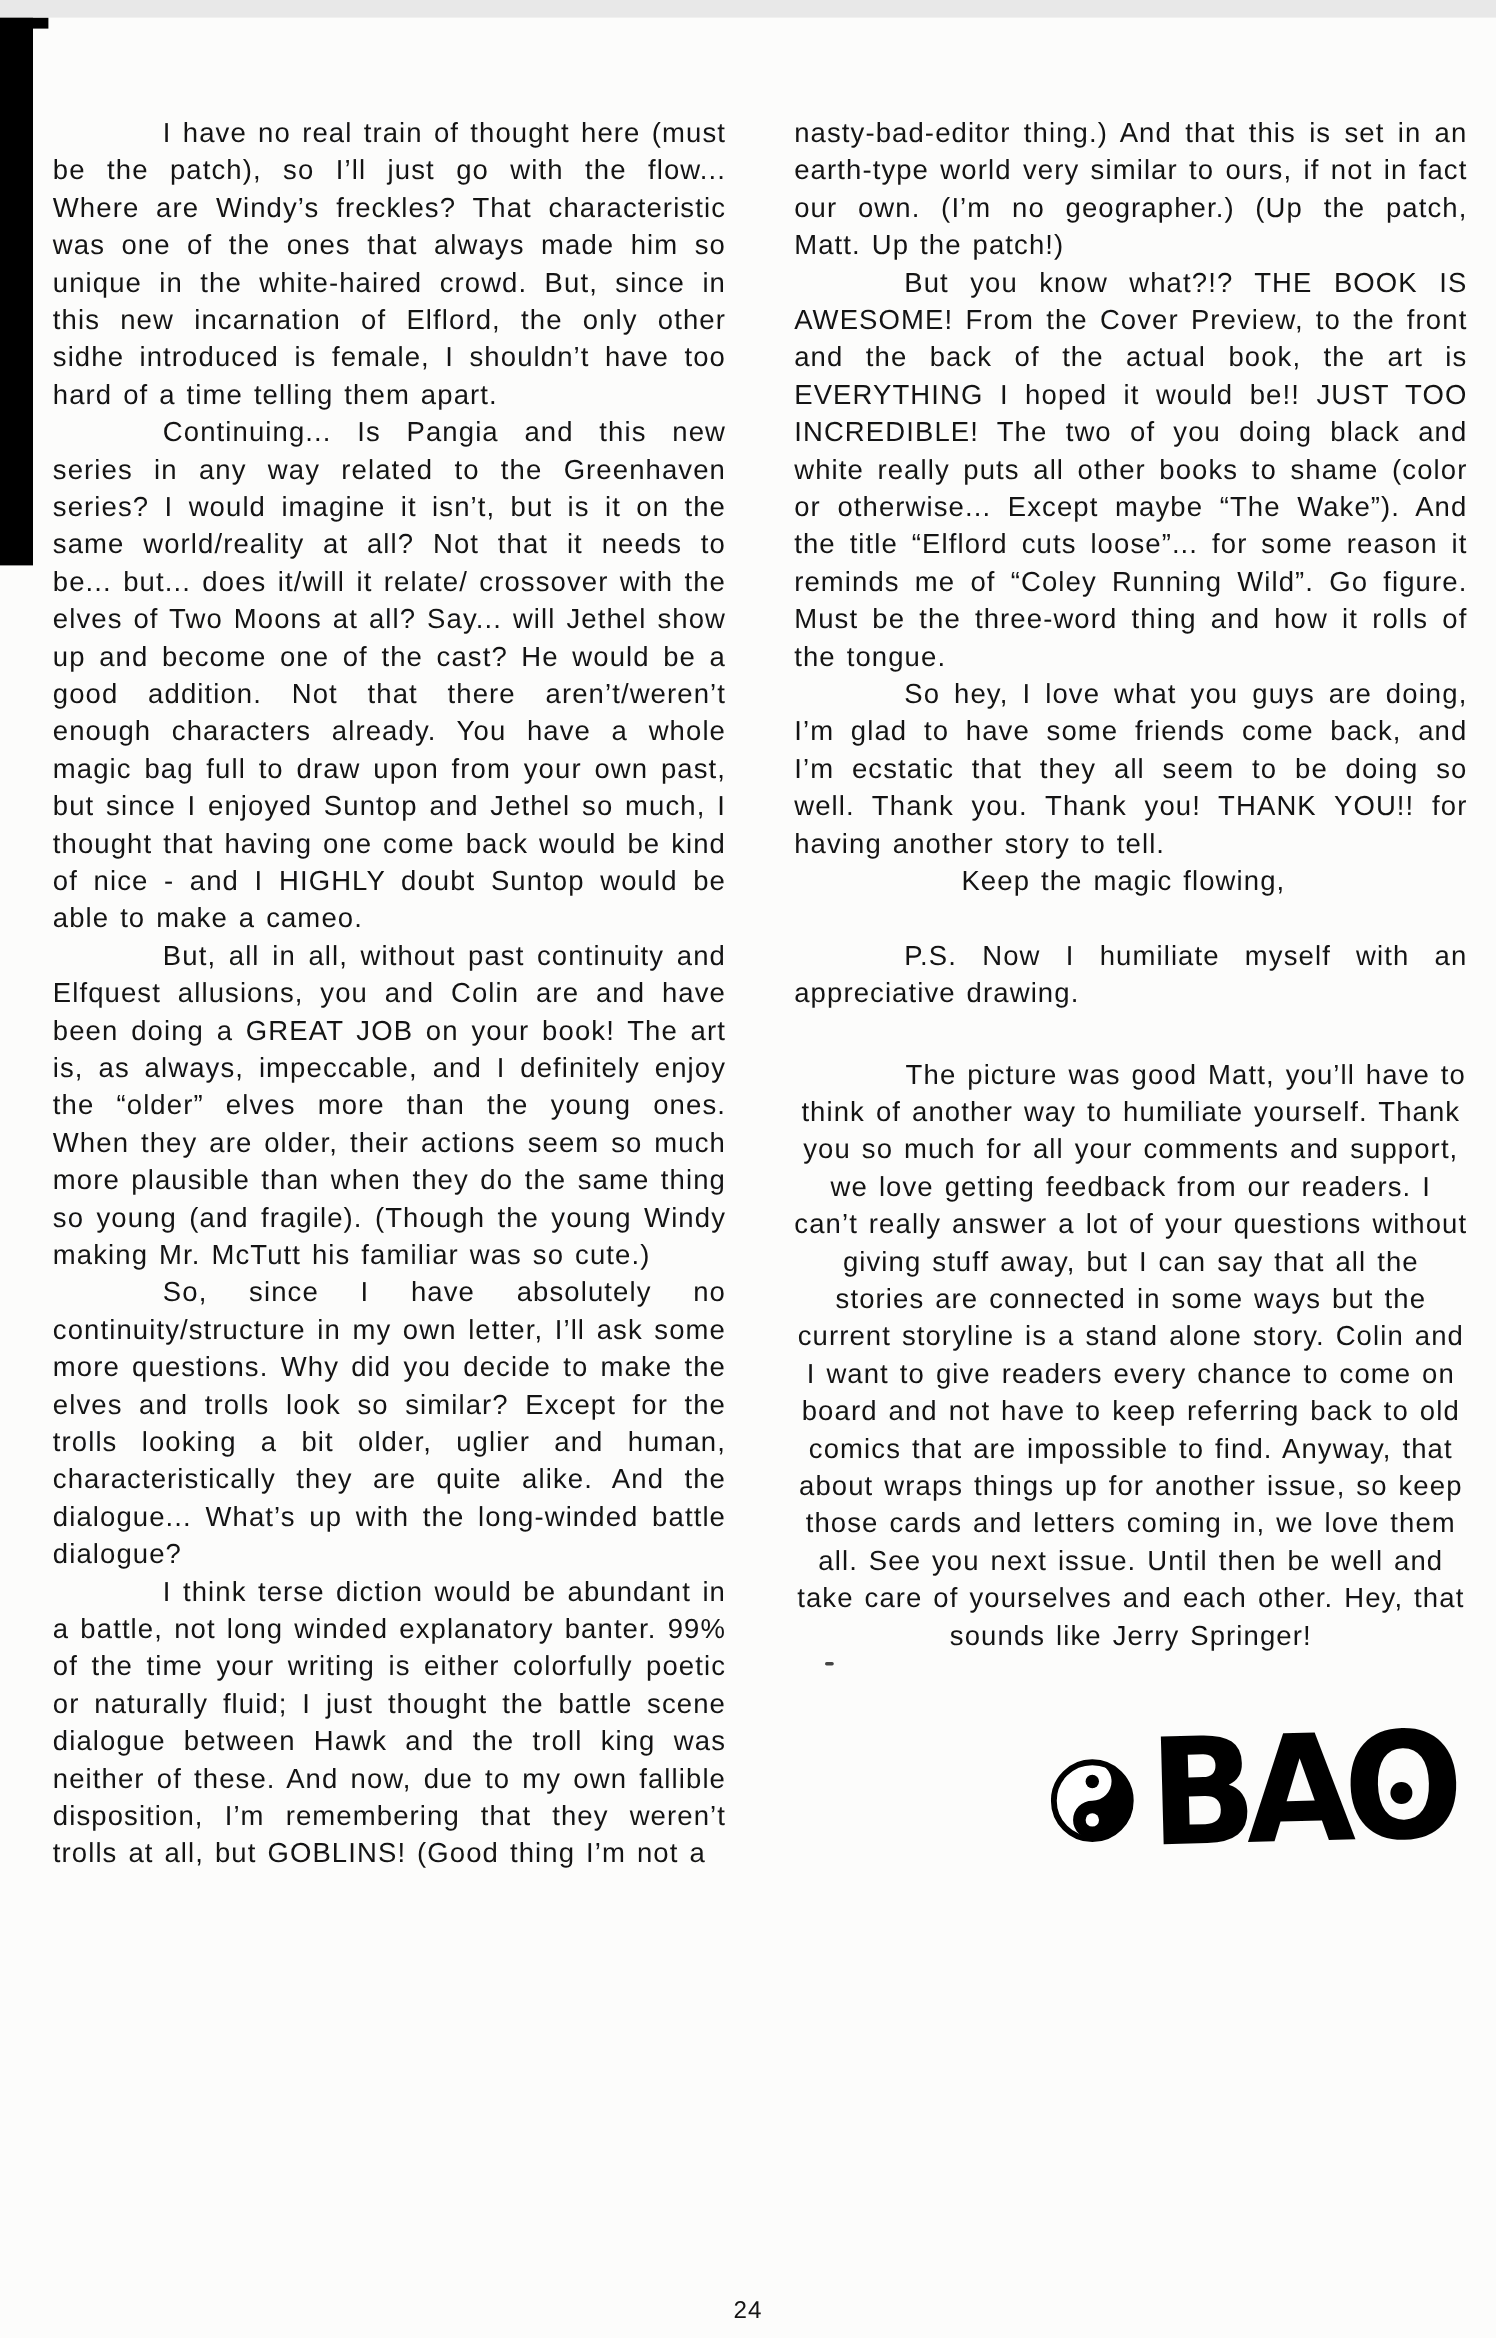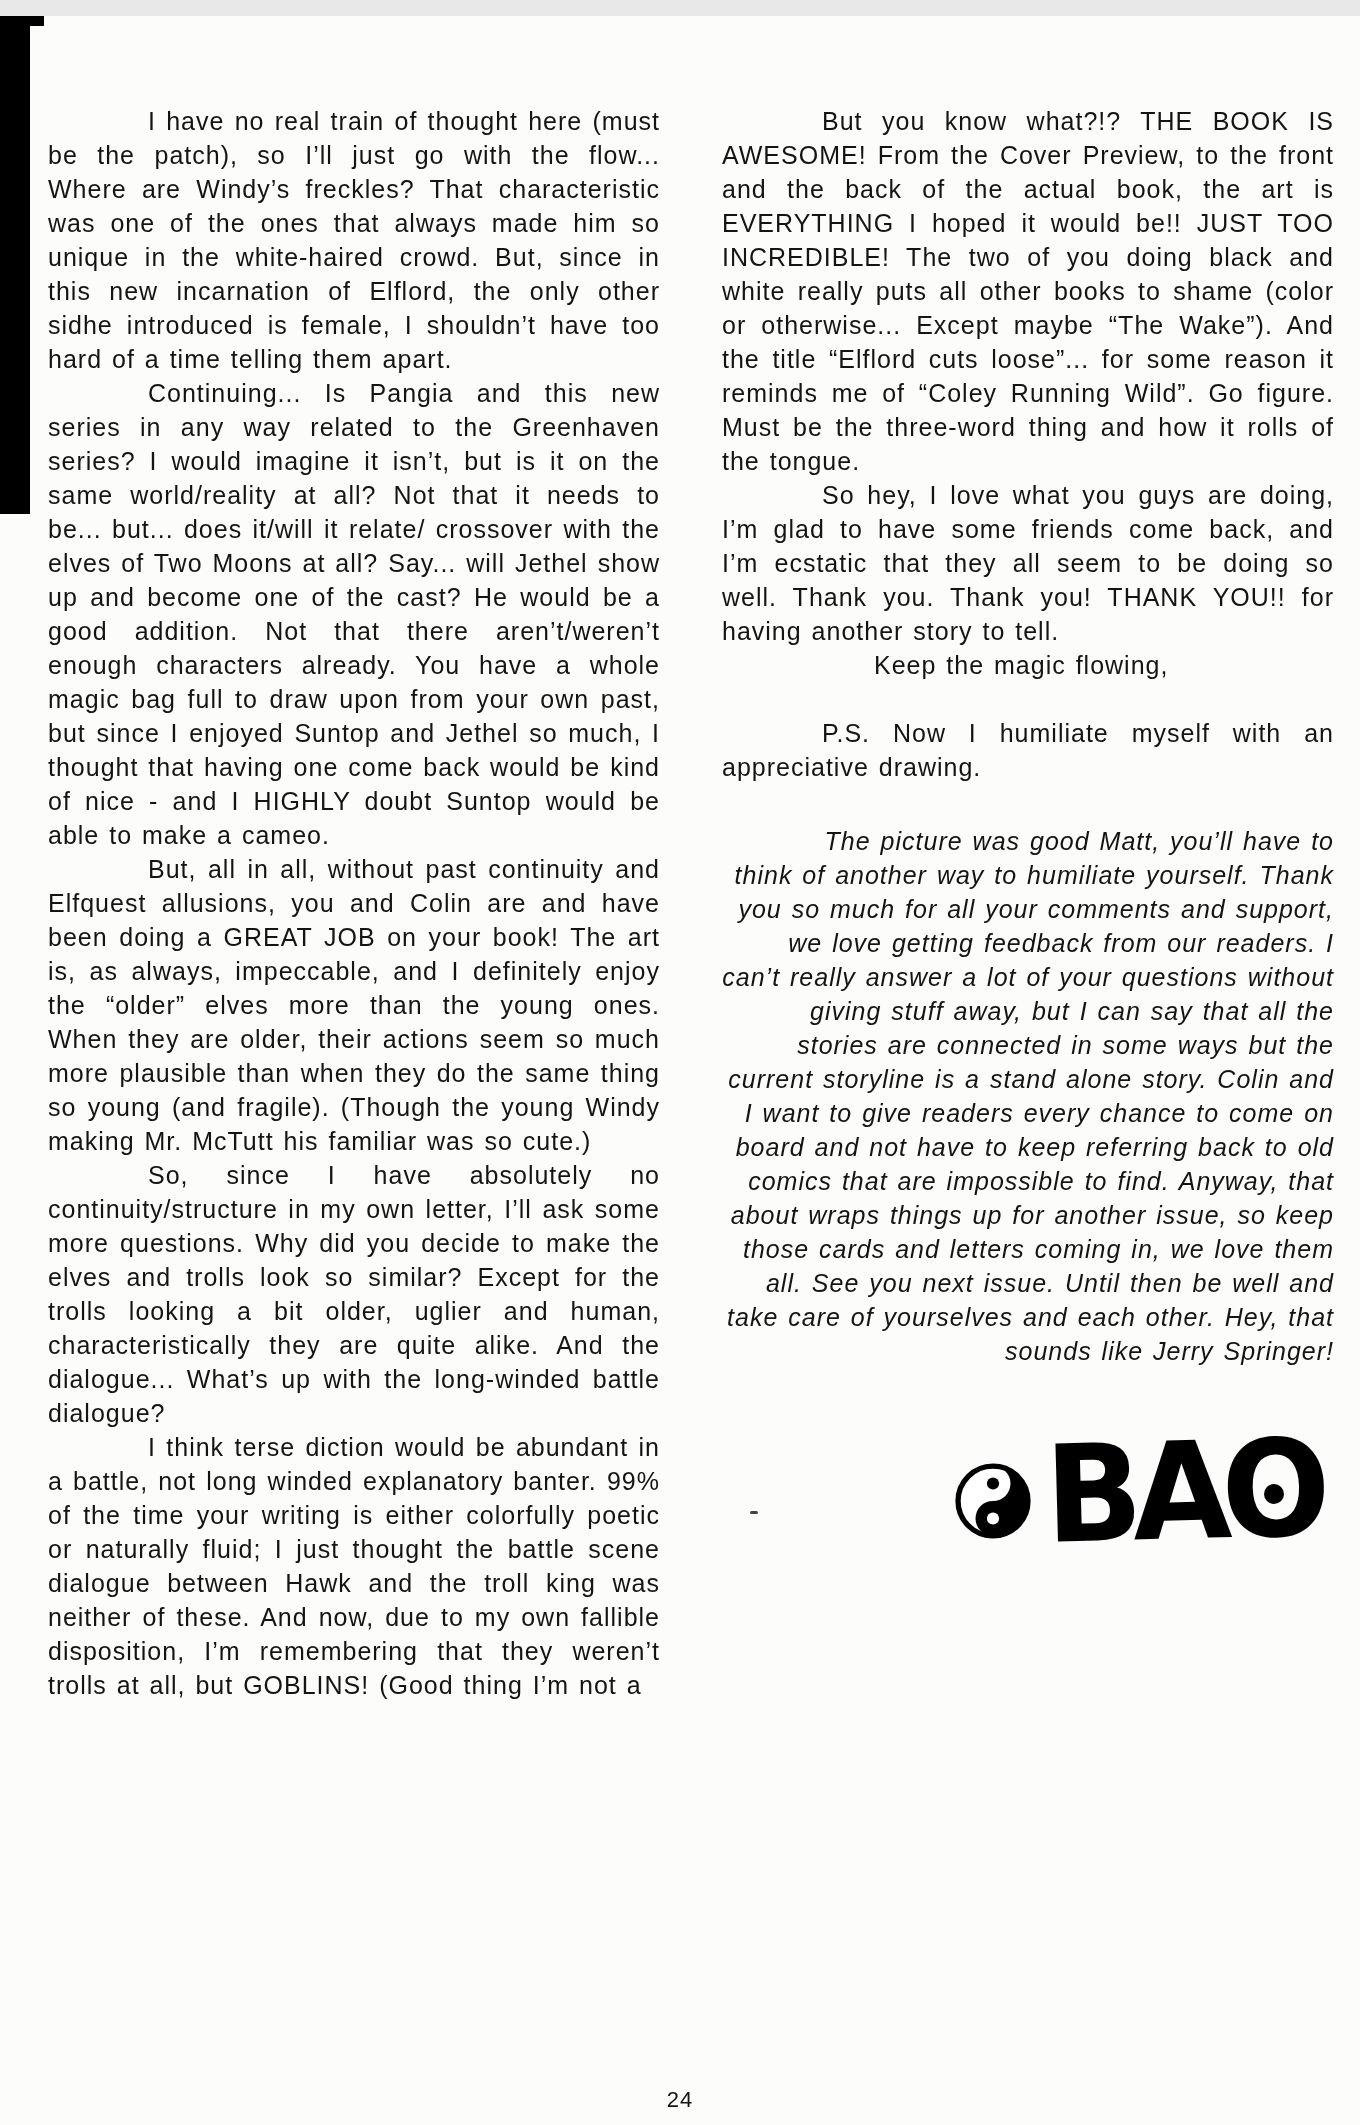--- a/index.html
+++ b/index.html
@@ -63,22 +63,21 @@
   p.signoff2 {
     text-indent: 0;
     text-align: left;
     padding-left: 204px;
   }
   p.ps {
     margin-top: 34px !important;
   }
   p.response {
     margin-top: 40px !important;
-    font-style: italic;
-    text-align: right;
+    text-align: center;
   }
   .logo-row {
     position: relative;
     margin-top: 44px;
     display: flex;
     align-items: center;
     justify-content: flex-end;
     gap: 14px;
     padding-right: 14px;
     height: 160px;
@@ -144,20 +143,21 @@
 
     <div class="col">
       <p class="indent">I have no real train of thought here (must be the patch), so I’ll just go with the flow...  Where are Windy’s freckles?  That characteristic was one of the ones that always made him so unique in the white-haired crowd.  But, since in this new incarnation of Elflord, the only other sidhe introduced is female, I shouldn’t have too hard of a time telling them apart.</p>
       <p class="indent">Continuing...  Is Pangia and this new series in any way related to the Greenhaven series?  I would imagine it isn’t, but is it on the same world/reality at all?  Not that it needs to be... but... does it/will it relate/ crossover with the elves of Two Moons at all?  Say... will Jethel show up and become one of the cast?  He would be a good addition.  Not that there aren’t/weren’t enough characters already.  You have a whole magic bag full to draw upon from your own past, but since I enjoyed Suntop and Jethel so much, I thought that having one come back would be kind of nice - and I HIGHLY doubt Suntop would be able to make a cameo.</p>
       <p class="indent">But, all in all, without past continuity and Elfquest allusions, you and Colin are and have been doing a GREAT JOB on your book!  The art is, as always, impeccable, and I definitely enjoy the “older” elves more than the young ones.  When they are older, their actions seem so much more plausible than when they do the same thing so young (and fragile).  (Though the young Windy making Mr. McTutt his familiar was so cute.)</p>
       <p class="indent">So, since I have absolutely no continuity/structure in my own letter, I’ll ask some more questions.  Why did you decide to make the elves and trolls look so similar? Except for the trolls looking a bit older, uglier and human, characteristically they are quite alike.  And the dialogue... What’s up with the long-winded battle dialogue?</p>
       <p class="indent">I think terse diction would be abundant in a battle, not long winded explanatory banter.  99% of the time your writing is either colorfully poetic or naturally fluid; I just thought the battle scene dialogue between Hawk and the troll king was neither of these. And now, due to my own fallible disposition, I’m remembering that they weren’t trolls at all, but GOBLINS!  (Good thing I’m not a</p>
     </div>
 
     <div class="col">
+      <p class="noindent">nasty-bad-editor thing.)  And that this is set in an earth-type world very similar to ours, if not in fact our own.  (I’m no geographer.)  (Up the patch, Matt.  Up the patch!)</p>
       <p class="indent">But you know what?!?  THE BOOK IS AWESOME!  From the Cover Preview, to the front and the back of the actual book, the art is EVERYTHING I hoped it would be!!  JUST TOO INCREDIBLE!  The two of you doing black and white really puts all other books to shame (color or otherwise... Except maybe “The Wake”).  And the title “Elflord cuts loose”... for some reason it reminds me of “Coley Running Wild”.  Go figure.  Must be the three-word thing and how it rolls of the tongue.</p>
       <p class="indent">So hey, I love what you guys are doing, I’m glad to have some friends come back, and I’m ecstatic that they all seem to be doing so well.  Thank you.  Thank you! THANK YOU!!  for having another story to tell.</p>
       <p class="signoff1">Keep the magic flowing,</p>
       <p class="indent ps">P.S.  Now I humiliate myself with an appreciative drawing.</p>
       <p class="indent response">The picture was good Matt, you’ll have to think of another way to humiliate yourself. Thank you so much for all your comments and support, we love getting feedback from our readers. I can’t really answer a lot of your questions without giving stuff away, but I can say that all the stories are connected in some ways but the current storyline is a stand alone story. Colin and I want to give readers every chance to come on board and not have to keep referring back to old comics that are impossible to find. Anyway, that about wraps things up for another issue, so keep those cards and letters coming in, we love them all. See you next issue. Until then be well and take care of yourselves and each other. Hey, that sounds like Jerry Springer!</p>
 
       <div class="logo-row">
         <svg class="yinyang" viewBox="0 0 100 100" aria-hidden="true">
           <circle cx="50" cy="50" r="46" fill="#ffffff" stroke="#000000" stroke-width="7"></circle>
           <path d="M50,4 a46,46 0 0,1 0,92 a23,23 0 0,1 0,-46 a23,23 0 0,0 0,-46 z" fill="#000000"></path>

